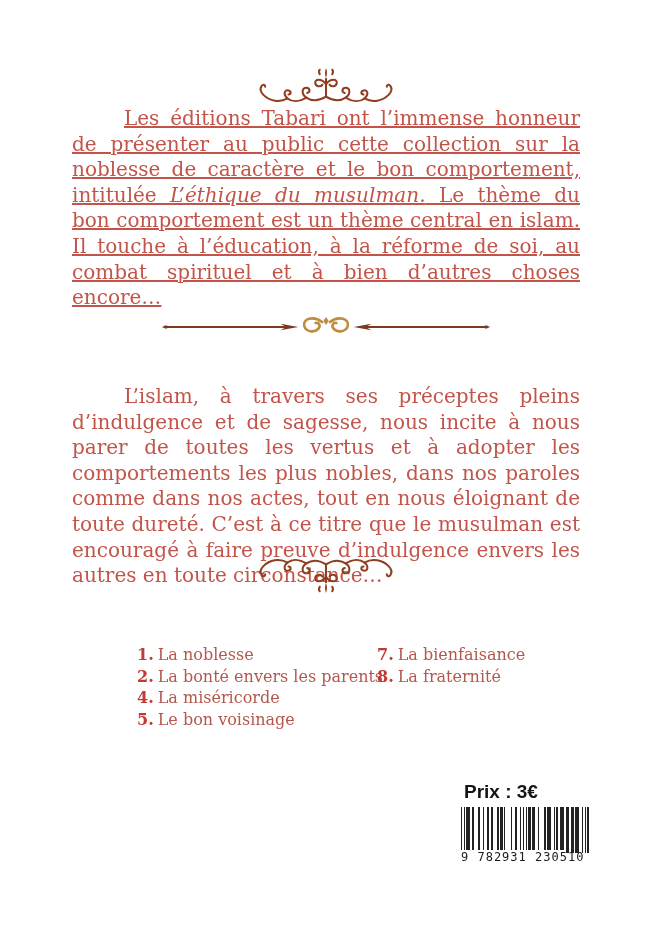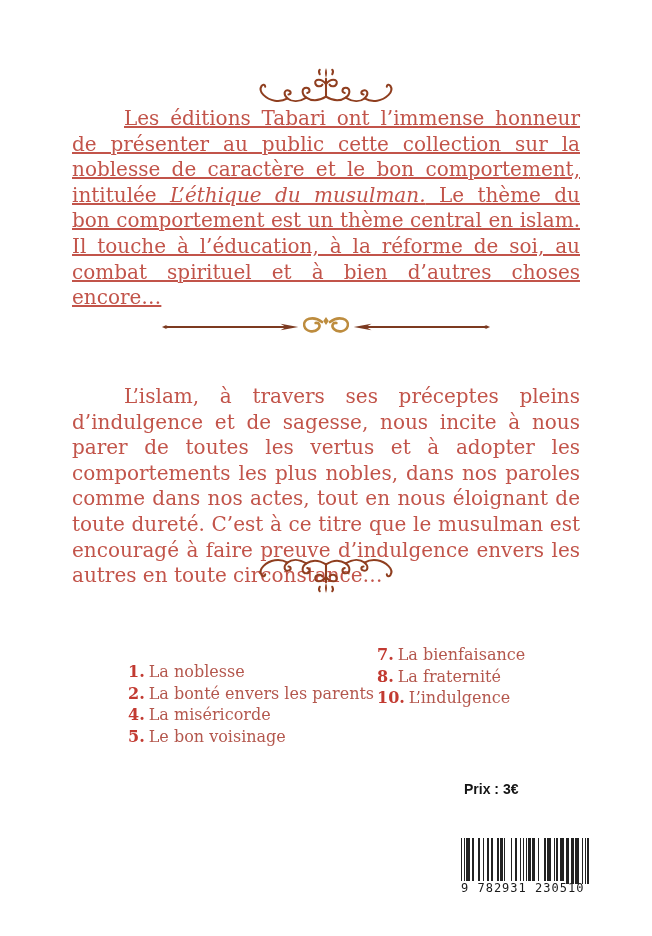--- a/index.html
+++ b/index.html
@@ -30,30 +30,30 @@
   .coll-heading{
     position:absolute;left:0;top:622px;width:652px;
     margin:0;text-align:center;
     font-size:17px;font-weight:700;color:#c23a31;
     letter-spacing:.2px;
   }
   ul.coll{
     position:absolute;top:644px;margin:0;padding:0;list-style:none;
     font-size:16px;line-height:21.7px;color:#b4574d;
   }
-  ul.coll.left{left:128px;width:250px;margin-top:17px;}
+  ul.coll.left{left:137px;width:250px;}
   ul.coll.right{left:377px;width:200px;}
   ul.coll .num{color:#c23a31;font-weight:600;margin-right:4px;}
   
   .price{
     position:absolute;left:464px;top:781px;
     font-family:"Liberation Sans", sans-serif;
-    font-size:14px;font-weight:700;color:#151515;
-  }
-  .barcode{position:absolute;left:461px;top:838px;width:104px;}
+    font-size:19px;font-weight:700;color:#151515;
+  }
+  .barcode{position:absolute;left:461px;top:807px;width:104px;}
   .barcode-bars{display:flex;width:128px;height:46px;}
   .barcode-bars div{height:100%;}
   .barcode-digits{
     position:relative;margin-top:-3px;background:#ffffff;
     font-family:"DejaVu Sans Mono", monospace;
     font-size:12px;letter-spacing:1px;color:#1a1a1a;
     text-align:center;white-space:nowrap;
   }
 </style>
 </head>
@@ -125,21 +125,20 @@
   <ul class="coll left">
     <li><span class="num">1.</span><span>La noblesse</span></li>
     <li><span class="num">2.</span><span>La bonté envers les parents</span></li>
     <li><span class="num">4.</span><span>La miséricorde</span></li>
     <li><span class="num">5.</span><span>Le bon voisinage</span></li>
   </ul>
 
   <ul class="coll right">
     <li><span class="num">7.</span><span>La bienfaisance</span></li>
     <li><span class="num">8.</span><span>La fraternité</span></li>
-    <li><span class="num">10.</span><span>L’indulgence</span></li>
   </ul>
 
   <div class="price">Prix : 3€</div>
 
   <div class="barcode">
     <div class="barcode-bars">
         <div style="flex: 1 1 0%; background: rgb(34, 34, 34);"></div>
         <div style="flex: 1 1 0%; background: transparent;"></div>
         <div style="flex: 1 1 0%; background: rgb(34, 34, 34);"></div>
         <div style="flex: 1 1 0%; background: transparent;"></div>

